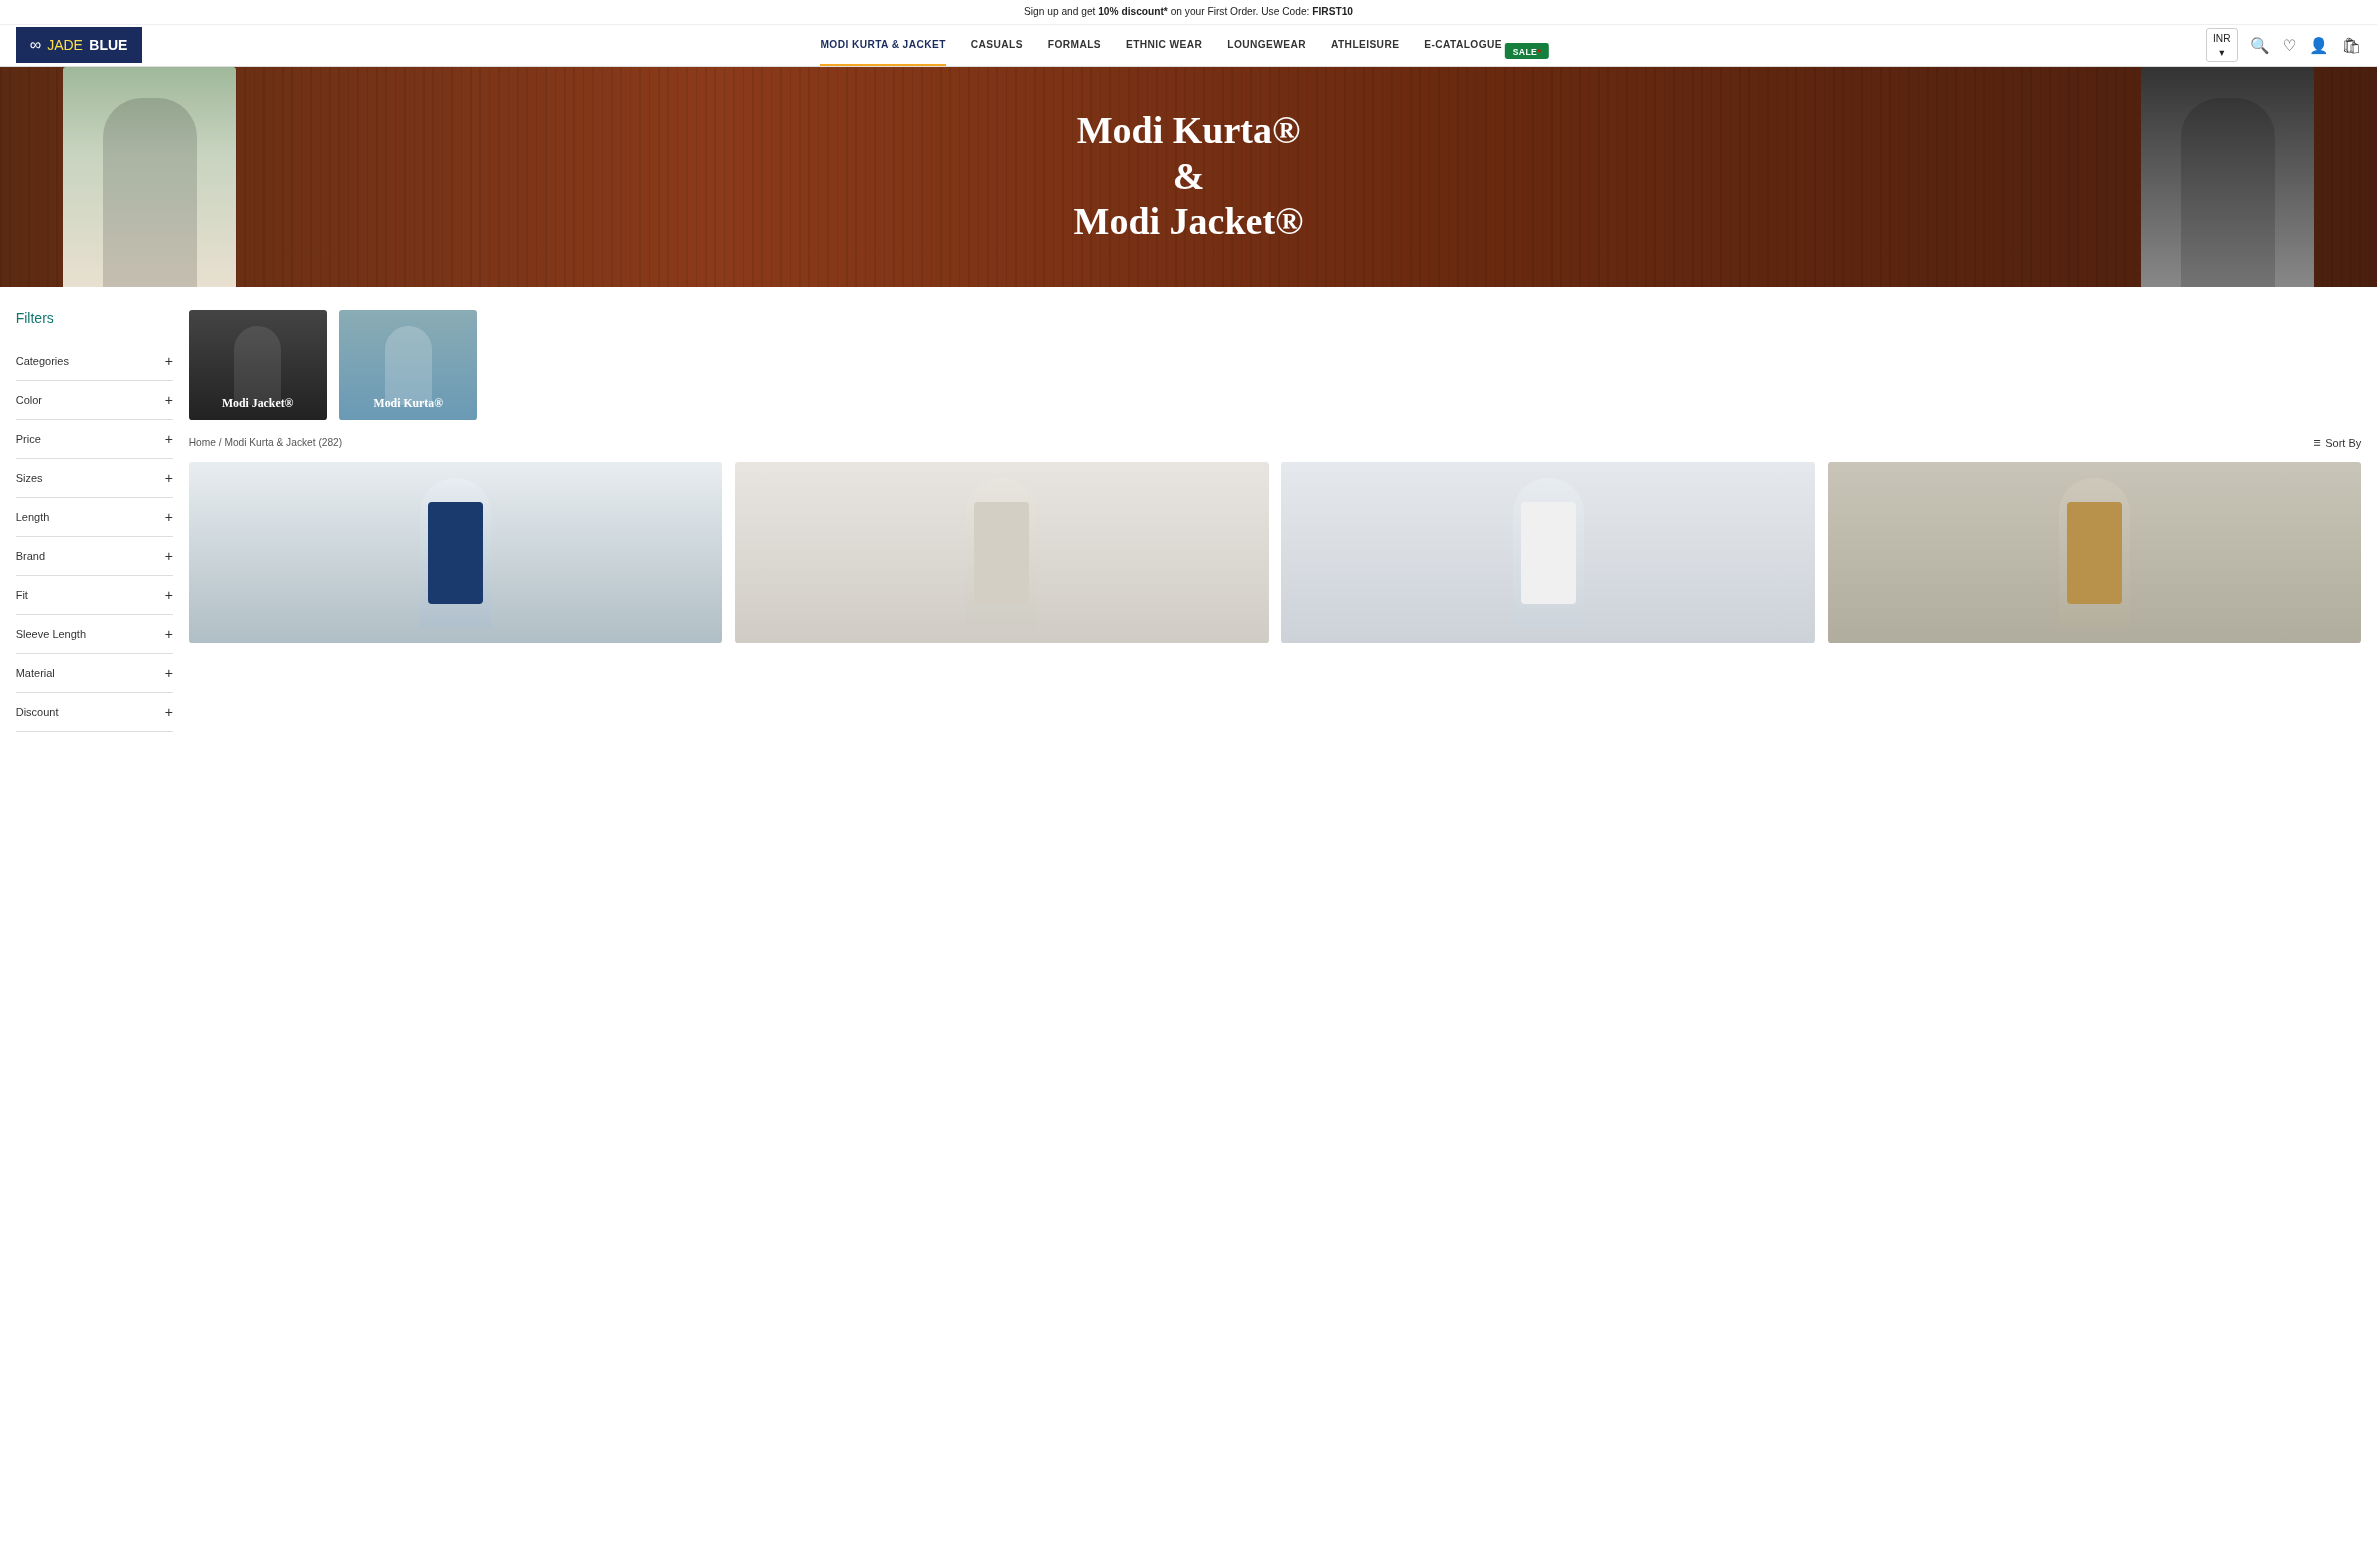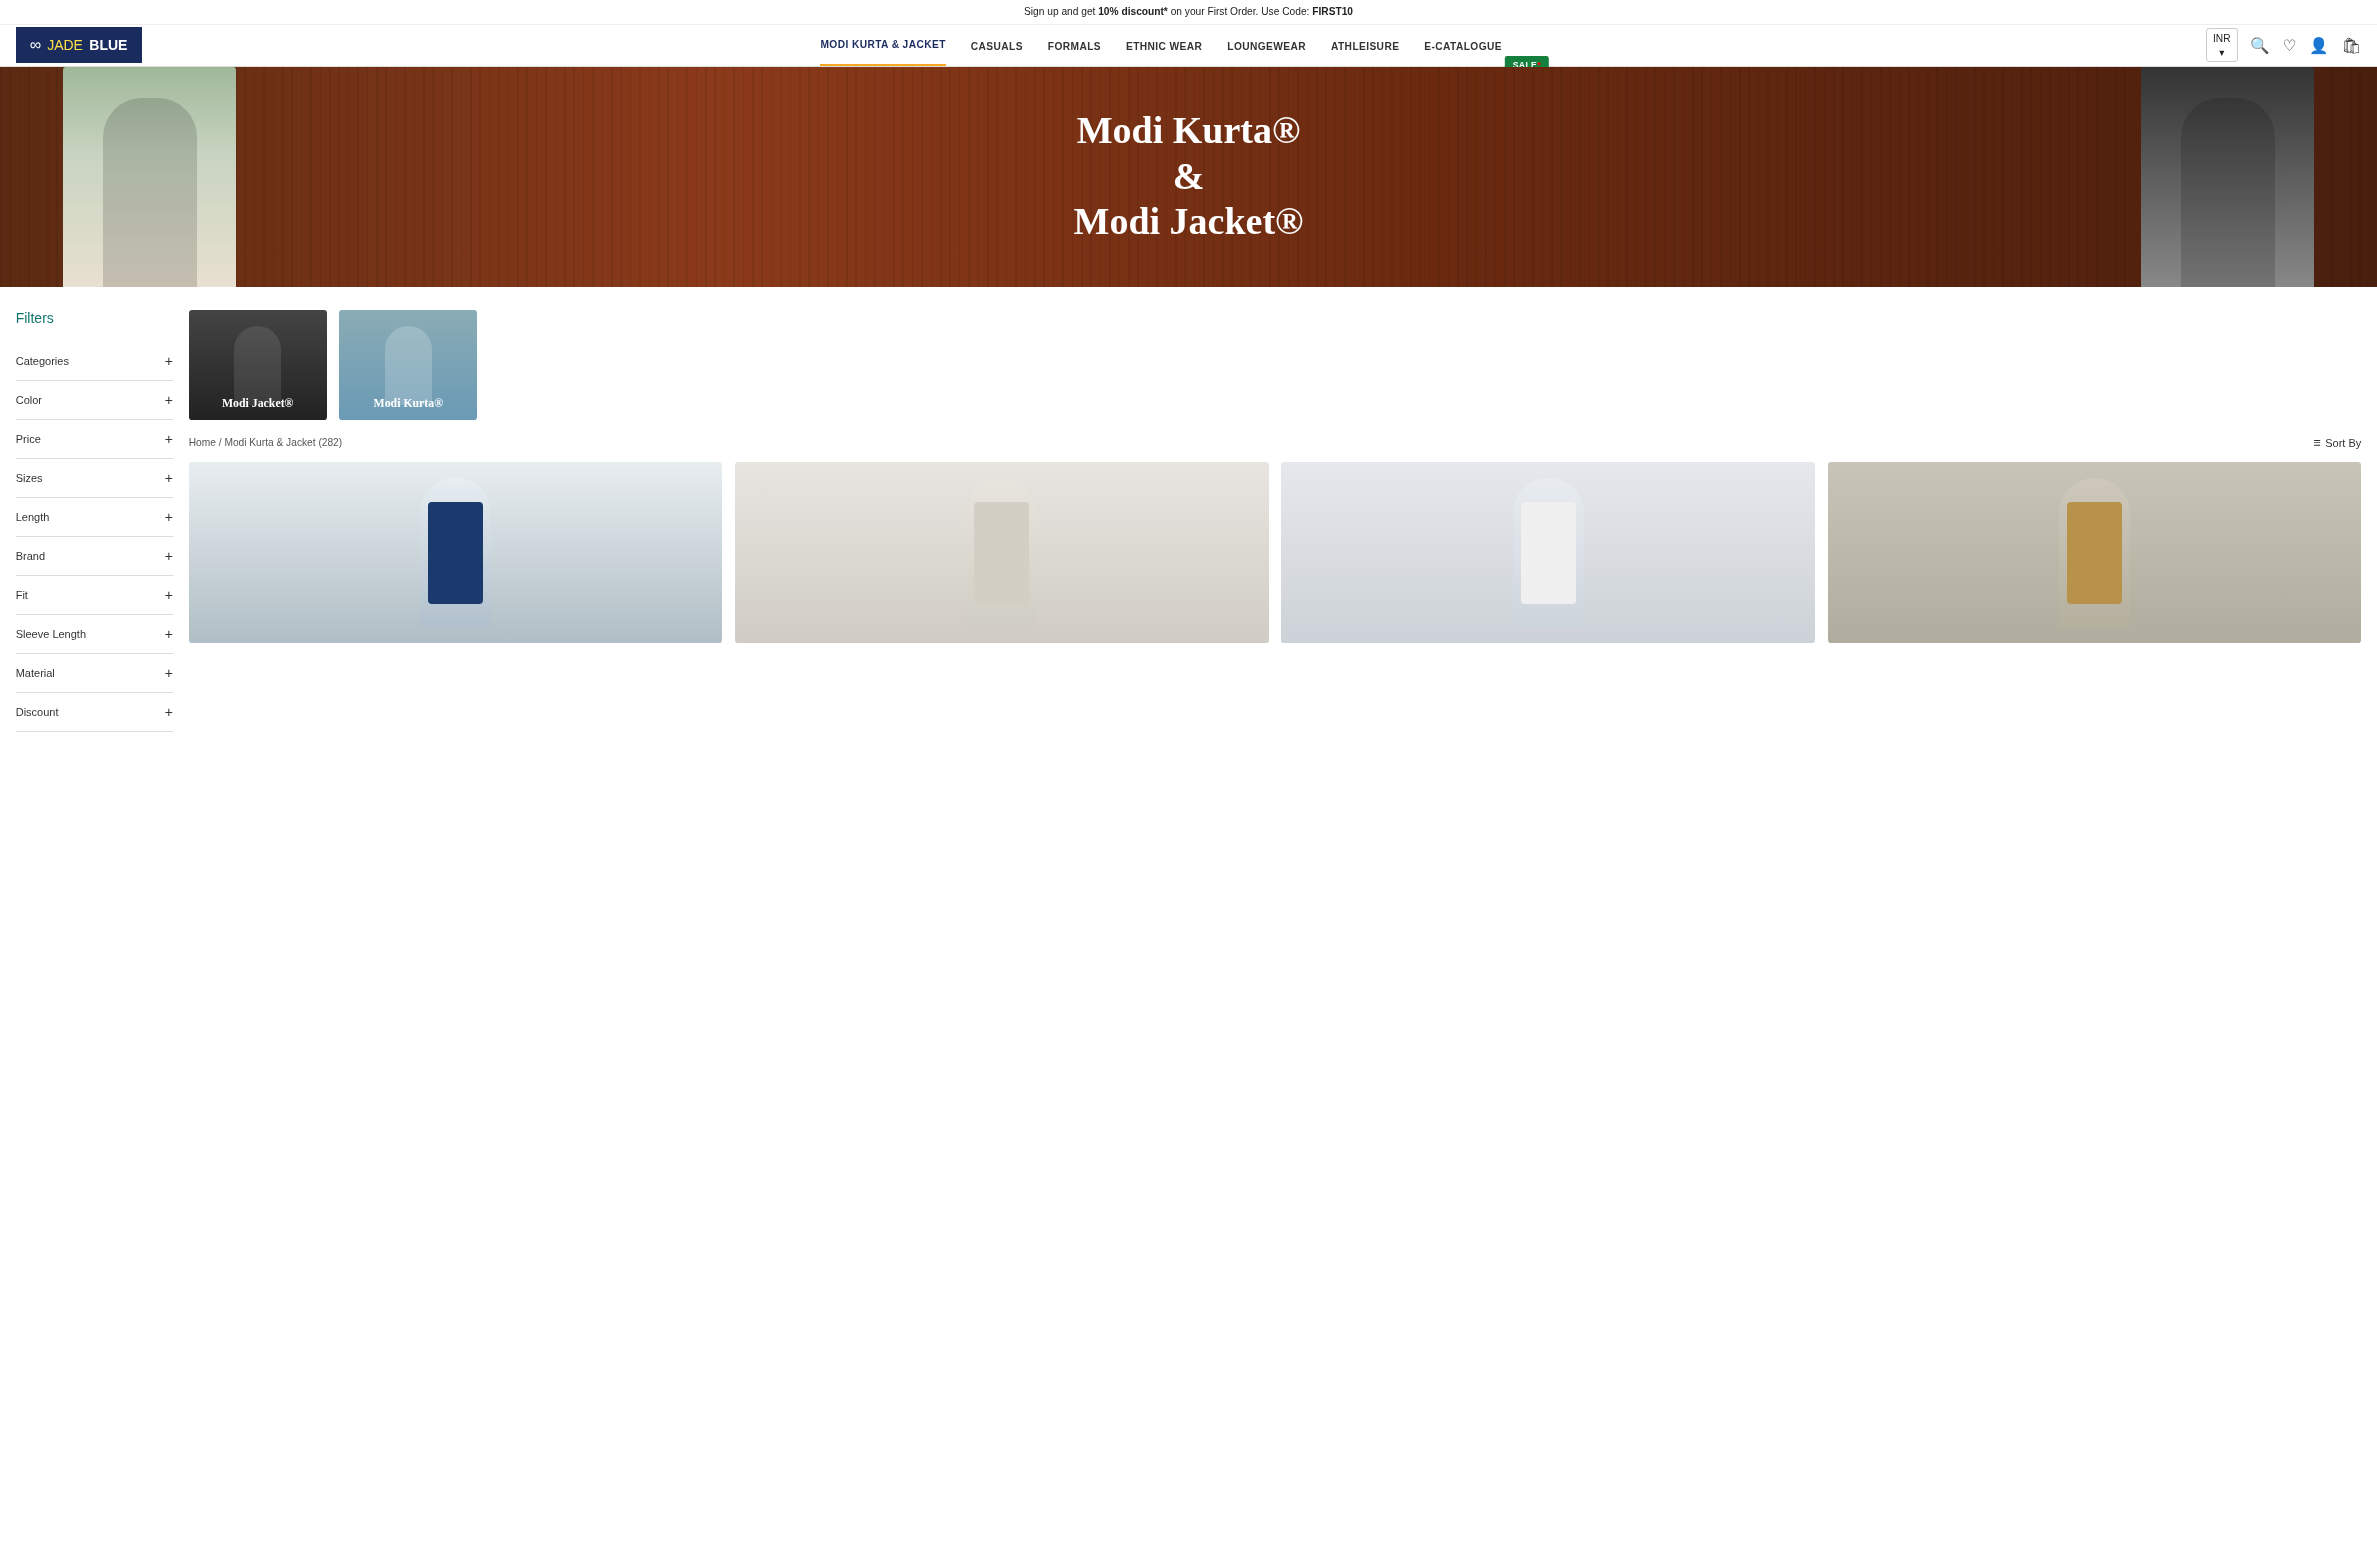--- a/index.html
+++ b/index.html
@@ -40,21 +40,21 @@
       font-size: 14px;
       font-weight: 300;
     }
     .logo-text-blue {
       color: #fff;
       font-size: 14px;
       font-weight: 800;
     }
     .nav {
       display: flex;
-      align-items: flex-end;
+      align-items: flex-start;
       flex: 1;
       justify-content: center;
       gap: 25px;
       padding: 14px 0 0 0;
       position: relative;
     }
     .nav-item {
       font-size: 10.2px;
       font-weight: 600;
       color: #333;

